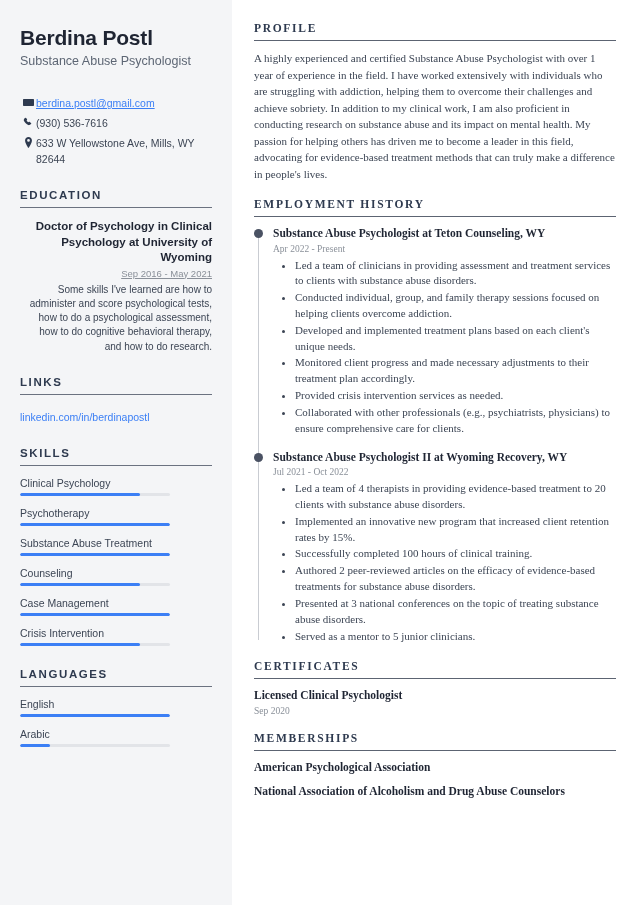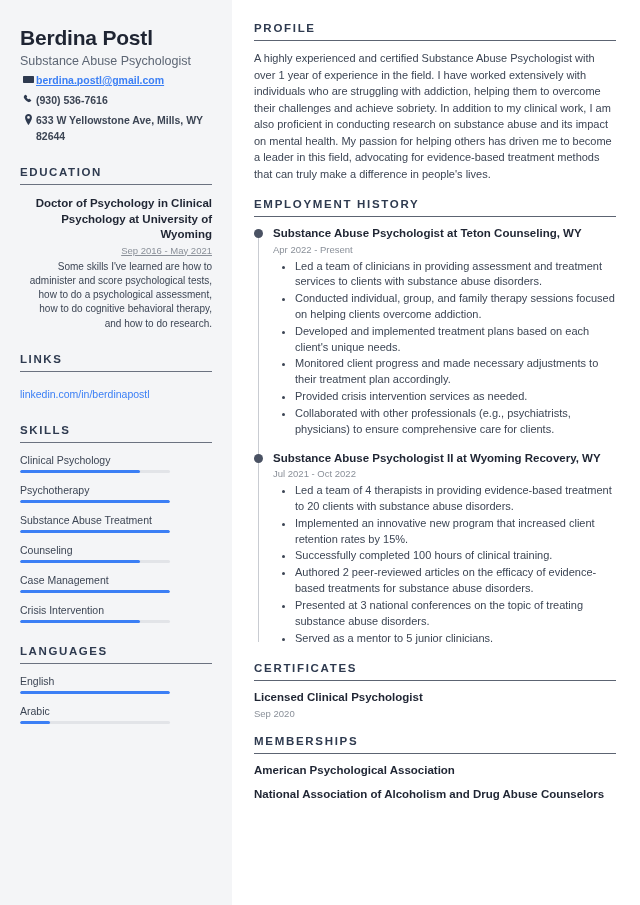--- a/index.html
+++ b/index.html
@@ -20,21 +20,21 @@
     padding:26px 20px 20px 20px;
   }
   .name {
     font-size:21px; font-weight:bold; color:#1f2533;
     letter-spacing:-0.2px; line-height:1.18;
   }
   .job-title {
     font-size:12.5px; color:#5d6674; margin-top:2px; line-height:1.3;
   }
 
-  .contact-list { margin-top:4px;font-weight:bold; }
+  .contact-list { margin-top:27px; }
   .contact-row { display:flex; align-items:flex-start; margin-bottom:5px; }
   .contact-ico {
     width:16px; flex:0 0 16px; padding-top:1px;
     color:#2e3a4f; display:flex; justify-content:center;
   }
   .contact-ico svg { display:block; }
   .contact-txt { font-size:10.5px; line-height:1.45; color:#3c4554; }
   .contact-txt.link { color:#3b7ff5; text-decoration:underline; word-break:break-all; }
 
   
@@ -59,21 +59,21 @@
   }
 
   .bar-item { margin-top:11px; }
   .bar-label { font-size:10.5px; color:#3c4554; margin-bottom:4px; }
   .bar-track {
     height:3px; width:150px; background:#e2e4e8; border-radius:2px; overflow:hidden;
   }
   .bar-fill { height:3px; background:#3b7ff5; border-radius:2px; }
 
   
-  .main { flex:1; padding:22px 24px 0 22px; background:#ffffff; }
+  .main { flex:1; padding:22px 24px 0 22px; background:#ffffff;font-family:Liberation Serif, serif; }
   .m-sec { margin-bottom:16px; }
   .m-sec-head {
     font-size:11.5px; font-weight:bold; color:#2e3a4f;
     letter-spacing:1.7px; text-transform:uppercase; padding-bottom:6px;
   }
   .m-rule { height:1px; background:#5c6472; width:100%; margin-bottom:9px; }
 
   .profile-text { font-size:11px; line-height:1.5; color:#3c4554; }
 
   .timeline { position:relative; padding-left:19px; }

